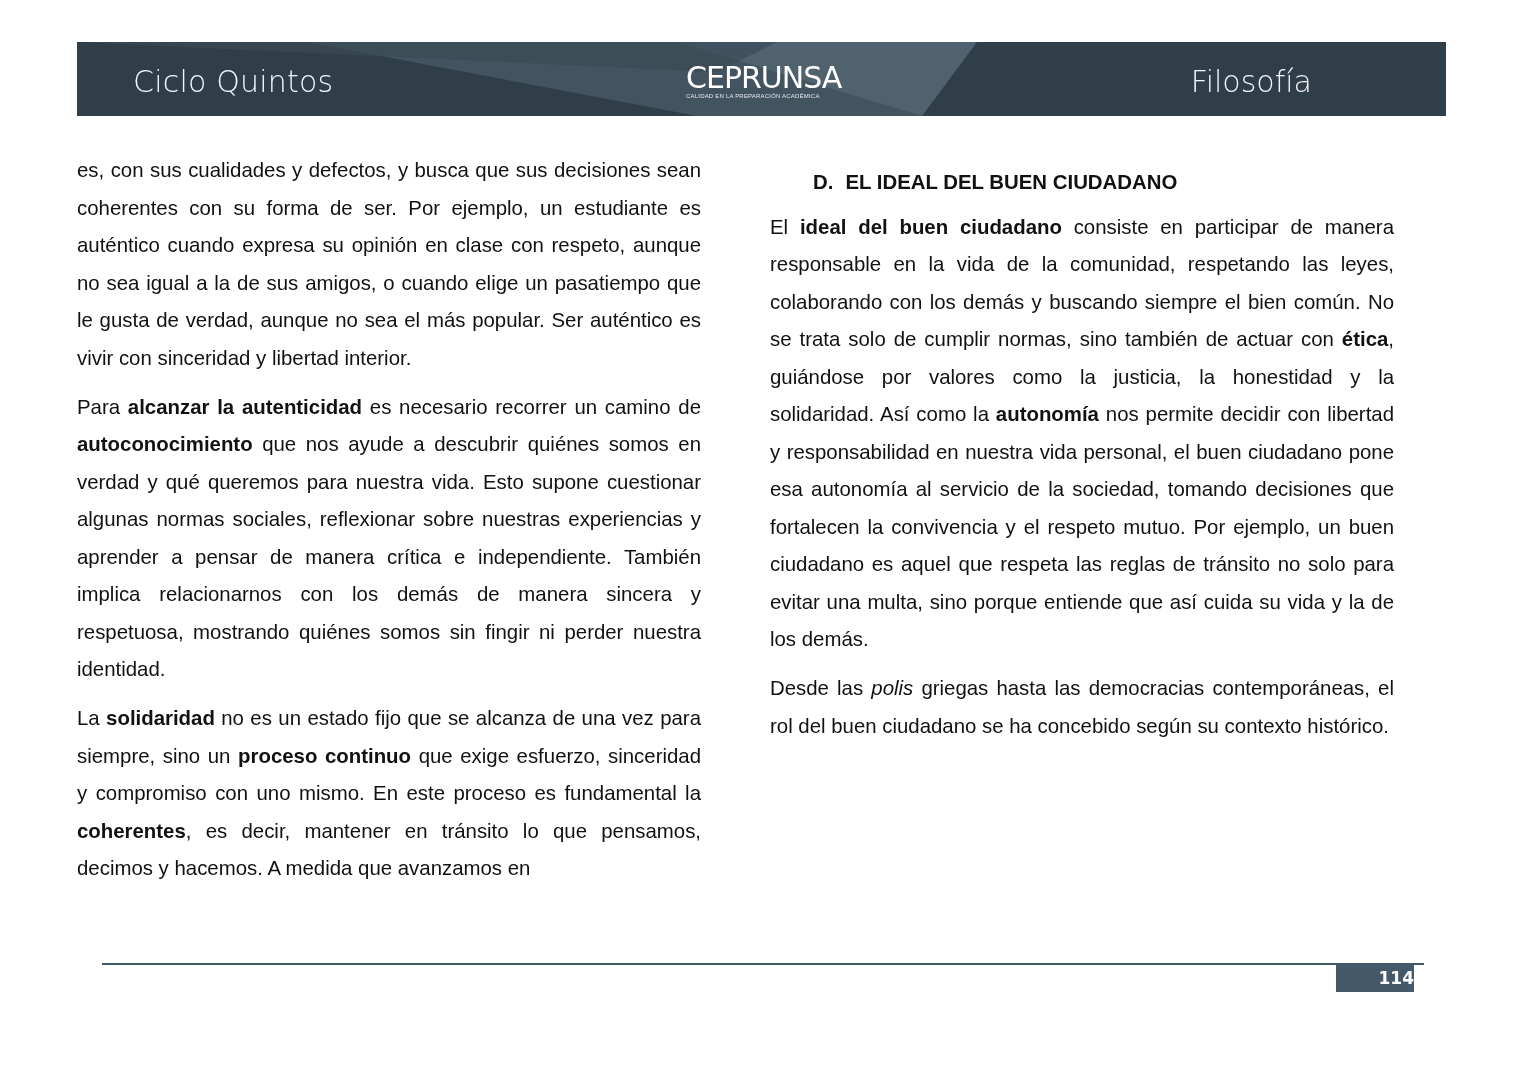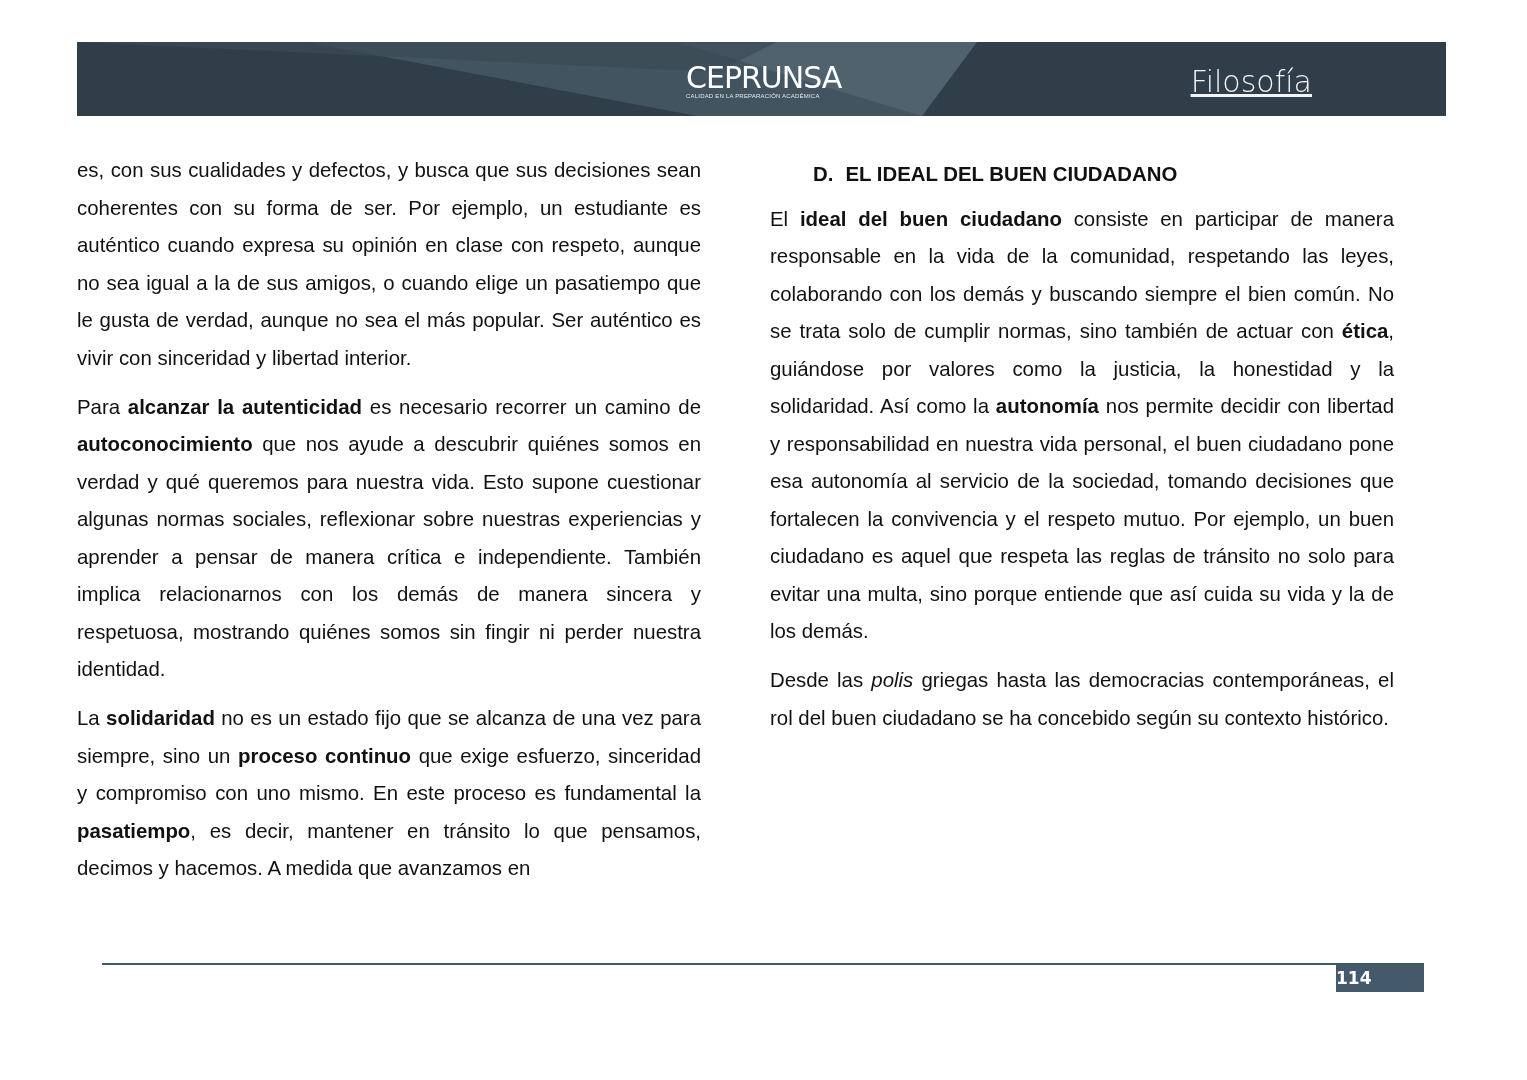--- a/index.html
+++ b/index.html
@@ -10,67 +10,68 @@
     }
     .header .wedge {
       position: absolute; left: 0; top: 0; width: 100%; height: 100%;
     }
     .header-left {
       position: absolute; left: 56px; top: 22px; font-size: 30px; color: #f2f4f6;
       font-family: "DejaVu Sans", sans-serif; font-weight: 300; letter-spacing: 0.2px;
     }
     .header-right {
       position: absolute; right: 134px; top: 22px; font-size: 30px; color: #f2f4f6;
-      font-family: "DejaVu Sans", sans-serif; font-weight: 300; text-decoration: underline;
+      font-family: "DejaVu Sans", sans-serif; font-weight: 300;
     }
     .logo {
       position: absolute; left: 609px; top: 20px; width: 170px; text-align: left; color: #ffffff;
     }
     .logo-main { font-family: "DejaVu Sans", sans-serif; font-size: 30px; letter-spacing: -1px; line-height: 32px; }
     .logo-tag { font-size: 6px; letter-spacing: 0.2px; color: #e6e9ec; margin-top: -1px; }
     .column {
       position: absolute; top: 152px; width: 624px; font-size: 20.4px; line-height: 37.5px;
       text-align: justify;
     }
     .col-left { left: 77px; }
     .col-right { left: 770px; }
     .column p { margin: 0 0 11.5px 0; }
     .heading {
-      font-weight: bold; font-size: 20.4px; margin: 4px 0 7px 43px; line-height: 37.5px;
+      font-weight: bold; font-size: 20.4px; margin: 12px 0 7px 43px; line-height: 37.5px;
     }
     .heading .letter { margin-right: 12px; }
     .footer-line {
       position: absolute; left: 102px; top: 963px; width: 1322px; height: 2px; background: #3f5866;
     }
     .page-num {
-      position: absolute; left: 1336px; top: 964px; width: 88px; height: 28px;
+      position: absolute; left: 1336px; top: 964px; width: 78px; height: 28px;
       background: #44596a; color: #fff; font-weight: bold; font-size: 17px;
-      text-align: left; line-height: 28px; font-family: "DejaVu Sans", sans-serif;
+      text-align: right; line-height: 28px; font-family: "DejaVu Sans", sans-serif;
     }
   </style>
 </head>
 <body>
 
 <div class="header">
   <svg class="wedge" width="1369" height="74" viewBox="0 0 1369 74">
     <polygon points="230,0 900,0 845,74 620,74" fill="#4a5c68" opacity="0.75"></polygon>
     <polygon points="600,0 900,0 845,74" fill="#5b6d79" opacity="0.6"></polygon>
     <polygon points="0,0 700,0 640,30" fill="#3a4a55" opacity="0.7"></polygon>
   </svg>
+  <div class="header-left">Ciclo Quintos</div>
   <div class="logo">
     <div class="logo-main">CEPRUNSA</div>
     <div class="logo-tag">CALIDAD EN LA PREPARACIÓN ACADÉMICA</div>
   </div>
   <div class="header-right">Filosofía</div>
 </div>
 
 <div class="column col-left">
   <p><span>es, con sus cualidades y defectos, y busca que sus decisiones sean coherentes con su forma de ser. Por ejemplo, un estudiante es auténtico cuando expresa su opinión en clase con respeto, aunque no sea igual a la de sus amigos, o cuando elige un pasatiempo que le gusta de verdad, aunque no sea el más popular. Ser auténtico es vivir con sinceridad y libertad interior.</span></p>
   <p><span>Para </span><b>alcanzar la autenticidad</b><span> es necesario recorrer un camino de </span><b>autoconocimiento</b><span> que nos ayude a descubrir quiénes somos en verdad y qué queremos para nuestra vida. Esto supone cuestionar algunas normas sociales, reflexionar sobre nuestras experiencias y aprender a pensar de manera crítica e independiente. También implica relacionarnos con los demás de manera sincera y respetuosa, mostrando quiénes somos sin fingir ni perder nuestra identidad.</span></p>
-  <p><span>La </span><b>solidaridad</b><span> no es un estado fijo que se alcanza de una vez para siempre, sino un </span><b>proceso continuo</b><span> que exige esfuerzo, sinceridad y compromiso con uno mismo. En este proceso es fundamental la </span><b>pasatiempo</b><span>, es decir, mantener en tránsito lo que pensamos, decimos y hacemos. A medida que avanzamos en</span></p>
+  <p><span>La </span><b>solidaridad</b><span> no es un estado fijo que se alcanza de una vez para siempre, sino un </span><b>proceso continuo</b><span> que exige esfuerzo, sinceridad y compromiso con uno mismo. En este proceso es fundamental la </span><b>coherentes</b><span>, es decir, mantener en tránsito lo que pensamos, decimos y hacemos. A medida que avanzamos en</span></p>
 </div>
 
 <div class="column col-right">
   <div class="heading"><span class="letter">D.</span><span>EL IDEAL DEL BUEN CIUDADANO</span></div>
   <p><span>El </span><b>ideal del buen ciudadano</b><span> consiste en participar de manera responsable en la vida de la comunidad, respetando las leyes, colaborando con los demás y buscando siempre el bien común. No se trata solo de cumplir normas, sino también de actuar con </span><b>ética</b><span>, guiándose por valores como la justicia, la honestidad y la solidaridad. Así como la </span><b>autonomía</b><span> nos permite decidir con libertad y responsabilidad en nuestra vida personal, el buen ciudadano pone esa autonomía al servicio de la sociedad, tomando decisiones que fortalecen la convivencia y el respeto mutuo. Por ejemplo, un buen ciudadano es aquel que respeta las reglas de tránsito no solo para evitar una multa, sino porque entiende que así cuida su vida y la de los demás.</span></p>
   <p><span>Desde las </span><i>polis</i><span> griegas hasta las democracias contemporáneas, el rol del buen ciudadano se ha concebido según su contexto histórico.</span></p>
 </div>
 
 <div class="footer-line"></div>
 <div class="page-num">114</div>

